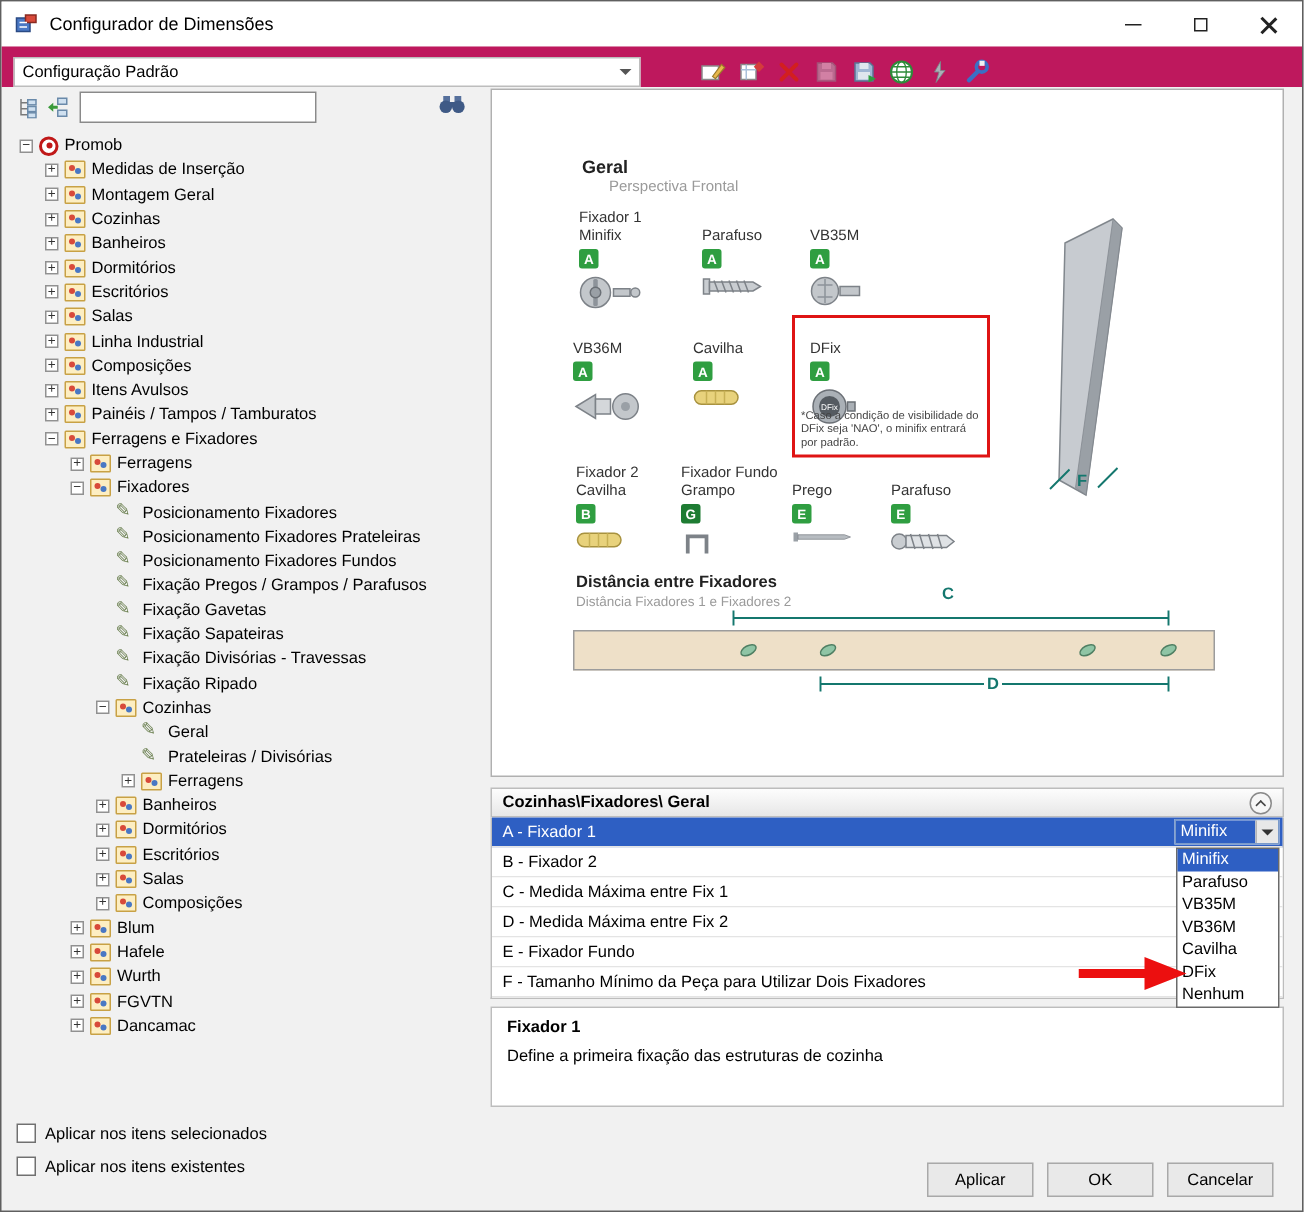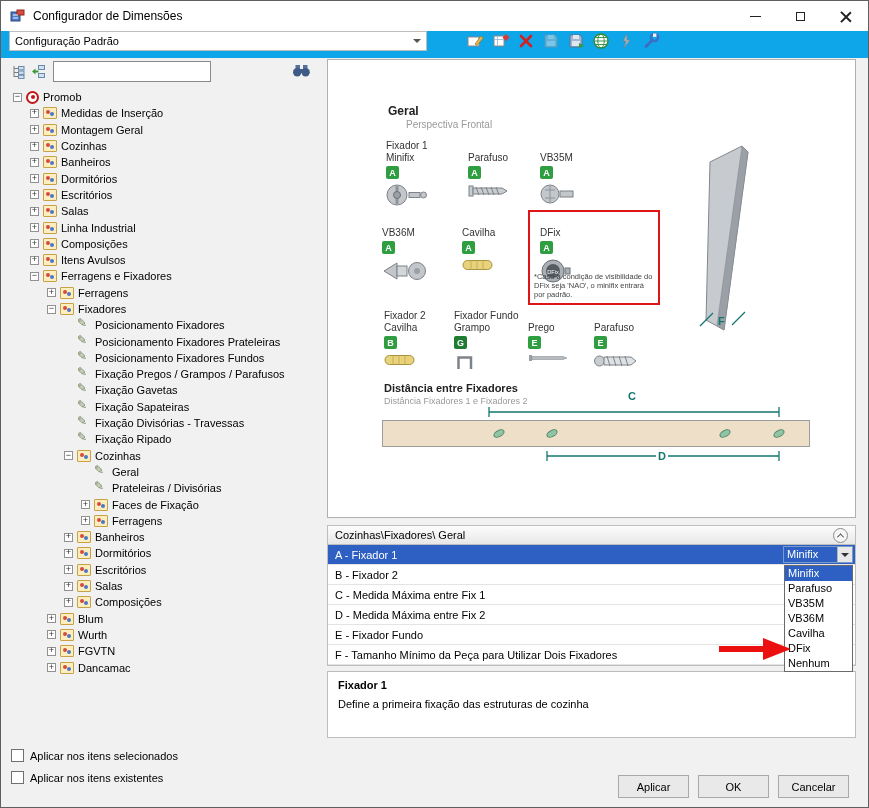--- a/index.html
+++ b/index.html
@@ -15,21 +15,21 @@
   .win-controls { margin-left:auto; display:flex; height:100%; }
   .win-btn { width:45px; height:100%; display:flex; align-items:center; justify-content:center; }
   .glyph-min { width:11px; height:1px; background:#222; }
   .glyph-max { width:9px; height:9px; border:1px solid #222; }
   .glyph-close { position:relative; width:11px; height:11px; }
   .glyph-close::before,.glyph-close::after { content:""; position:absolute; left:5px; top:-1px; width:1.5px; height:14px; background:#222; }
   .glyph-close::before { transform:rotate(45deg); }
   .glyph-close::after { transform:rotate(-45deg); }
 
   
-  .toolbar { position:absolute; top:30px; left:0; right:0; height:27px; background:#0ea5e9; display:flex; align-items:flex-start; padding-left:8px;gap:32px; }
+  .toolbar { position:absolute; top:30px; left:0; right:0; height:27px; background:#be185d; display:flex; align-items:flex-end; padding-left:8px;gap:32px; }
   .config-combo { width:418px; height:20px; background:#fff; border:1px solid #bdbdbd; display:flex; align-items:center; padding:0 5px; }
   .tri-down { width:0; height:0; border-left:4px solid transparent; border-right:4px solid transparent; border-top:4px solid #555; margin-left:auto; }
   .tb-icons { display:flex; align-items:center; gap:5px; margin-left:7px; }
   .tb-icon { width:20px; height:20px; display:flex; align-items:center; justify-content:center; }
   .tb-icon.disabled { opacity:.5; }
 
   
   .left-panel { position:absolute; top:58px; left:8px; width:310px; height:684px; }
   .search-row { display:flex; align-items:center; height:24px; }
   .mini-btn { width:20px; height:20px; display:flex; align-items:center; justify-content:center; }
@@ -64,21 +64,21 @@
   .dfix-note { font-size:7.5px; line-height:9px; color:#444; }
   .dist-title { font-weight:bold; font-size:11px; color:#222; }
   .dist-sub { font-size:9px; color:#9a9a9a; }
   .strip { width:428px; height:27px; background:var(--strip-beige); border:1px solid #9c9c9c; }
   .oval { position:absolute; top:9px; width:12px; height:7px; border-radius:50%; background:#8fc5a5; border:1px solid #4f7f63; transform:rotate(-28deg); }
   .dim path { stroke:var(--teal); fill:none; stroke-width:1.3; }
   .dim-label { font-size:11px; color:var(--teal); font-weight:bold; background:#fff; padding:0 2px; }
   .bracket path { stroke:var(--teal); fill:none; stroke-width:1.3; }
 
   
-  .props-header { position:absolute; left:326px; top:524px; width:529px; height:20px; background:linear-gradient(#fdfdfd,#e7e7e7); border:1px solid #bdbdbd; display:flex; align-items:center; padding:0 7px; }
+  .props-header { position:absolute; left:326px; top:524px; width:529px; height:20px; background:linear-gradient(#fdfdfd,#e7e7e7); border:1px solid #bdbdbd; display:flex; align-items:center; padding:0 7px;font-weight:bold; }
   .collapse-btn { margin-left:auto; width:15px; height:15px; border:1px solid #8a8a8a; border-radius:50%; background:#f6f6f6; display:flex; align-items:center; justify-content:center; }
   .chev-up { width:5px; height:5px; border-left:1.6px solid #444; border-top:1.6px solid #444; transform:rotate(45deg) translate(1px,1px); }
   .prop-rows { position:absolute; left:326px; top:544px; width:529px; background:#fff; border-left:1px solid #bdbdbd; border-right:1px solid #bdbdbd; border-bottom:1px solid #bdbdbd; }
   .prop-row { position:relative; height:20px; border-bottom:1px solid #e4e4e4; display:flex; align-items:center; padding:0 7px; background:#fff; }
   .prop-row.selected { background:var(--selection); color:#fff; }
   .row-combo { position:absolute; right:2px; top:1px; width:70px; height:17px; background:#fff; border:1px solid #7a9ac9; display:flex; }
   .row-combo .val { flex:1; background:var(--selection); color:#fff; padding:0 3px; line-height:15px; font-size:11px; }
   .row-combo .dd { width:15px; background:#e8e8e8; border-left:1px solid #b5b5b5; display:flex; align-items:center; justify-content:center; }
   .row-combo .tri-down { margin:0; border-top-color:#333; }
 
@@ -279,20 +279,25 @@
           <span class="node-icon node"></span>
           <span class="tree-label">Composições</span>
         </div>
 
         <div class="tree-row" style="--ind: 1;">
           <span class="toggle plus"></span>
           <span class="node-icon node"></span>
           <span class="tree-label">Itens Avulsos</span>
         </div>
 
+        <div class="tree-row" style="--ind: 1;">
+          <span class="toggle plus"></span>
+          <span class="node-icon node"></span>
+          <span class="tree-label">Painéis / Tampos / Tamburatos</span>
+        </div>
 
         <div class="tree-row" style="--ind: 1;">
           <span class="toggle minus"></span>
           <span class="node-icon node"></span>
           <span class="tree-label">Ferragens e Fixadores</span>
         </div>
 
         <div class="tree-row" style="--ind: 2;">
           <span class="toggle plus"></span>
           <span class="node-icon node"></span>
@@ -365,29 +370,24 @@
           <span class="tree-label">Geral</span>
         </div>
 
 
         <div class="tree-row" style="--ind: 4;">
           <span class="toggle none"></span>
           <span class="node-icon pencil"></span>
           <span class="tree-label">Prateleiras / Divisórias</span>
         </div>
 
+
         <div class="tree-row" style="--ind: 4;">
           <span class="toggle plus"></span>
           <span class="node-icon node"></span>
-          <span class="tree-label">Faces de Fixação</span>
-        </div>
-
-        <div class="tree-row" style="--ind: 4;">
-          <span class="toggle plus"></span>
-          <span class="node-icon node"></span>
           <span class="tree-label">Ferragens</span>
         </div>
 
         <div class="tree-row" style="--ind: 3;">
           <span class="toggle plus"></span>
           <span class="node-icon node"></span>
           <span class="tree-label">Banheiros</span>
         </div>
 
         <div class="tree-row" style="--ind: 3;">
@@ -413,20 +413,25 @@
           <span class="node-icon node"></span>
           <span class="tree-label">Composições</span>
         </div>
 
         <div class="tree-row" style="--ind: 2;">
           <span class="toggle plus"></span>
           <span class="node-icon node"></span>
           <span class="tree-label">Blum</span>
         </div>
 
+        <div class="tree-row" style="--ind: 2;">
+          <span class="toggle plus"></span>
+          <span class="node-icon node"></span>
+          <span class="tree-label">Hafele</span>
+        </div>
 
         <div class="tree-row" style="--ind: 2;">
           <span class="toggle plus"></span>
           <span class="node-icon node"></span>
           <span class="tree-label">Wurth</span>
         </div>
 
         <div class="tree-row" style="--ind: 2;">
           <span class="toggle plus"></span>
           <span class="node-icon node"></span>

